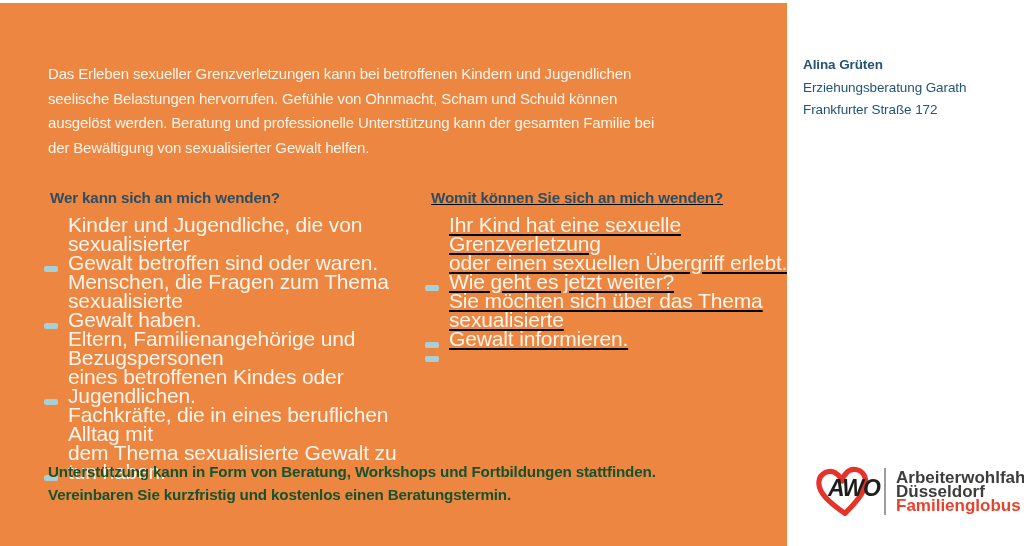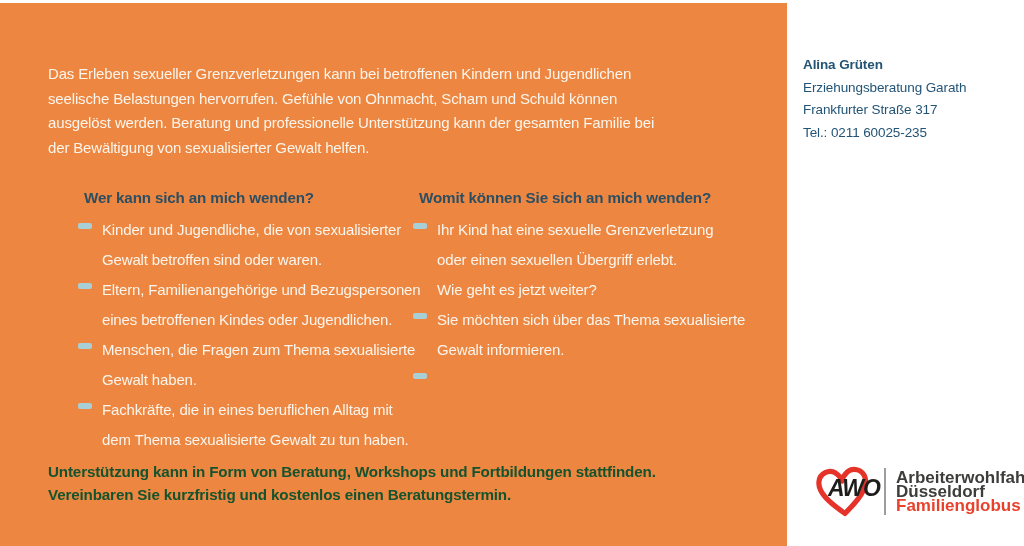--- a/index.html
+++ b/index.html
@@ -24,36 +24,36 @@
     left: 48px; top: 59px;
     width: 700px;
     font-size: 15px;
     line-height: 24.5px;
     letter-spacing: -0.15px;
     color: #FBF5EC;
     white-space: pre-line;
   }
 
   .col { position: absolute; top: 186px; }
-  .col-left  { left: 44px;  width: 366px; margin-left: 34px; }
-  .col-right { left: 413px; width: 374px; }
+  .col-left  { left: 44px;  width: 366px; }
+  .col-right { left: 425px; width: 374px; text-decoration: underline; }
 
   .col h2 {
     margin: 0 0 9px 6px;
     font-size: 15.2px;
     font-weight: bold;
     letter-spacing: -0.15px;
     color: #2C4E63;
   }
   .col ul { list-style: none; margin: 0; padding: 0; }
   .col li {
     display: flex;
-    align-items: flex-start;
-    font-size: 15px;
-    line-height: 30px;
+    align-items: flex-end;
+    font-size: 21px;
+    line-height: 19px;
     color: #FBF5EC;
   }
   .bullet {
     flex: none;
     width: 14px; height: 6px;
     border-radius: 2px;
     background: #A9CFD6;
     margin: 8px 10px 0 0;
   }
   .li-text { white-space: pre-line; letter-spacing: -0.15px; }
@@ -134,27 +134,27 @@
   <section class="col col-left">
     <h2>Wer kann sich an mich wenden?</h2>
     <ul>
       <li>
         <span class="bullet"></span>
         <span class="li-text">Kinder und Jugendliche, die von sexualisierter
 Gewalt betroffen sind oder waren.</span>
       </li>
       <li>
         <span class="bullet"></span>
+        <span class="li-text">Menschen, die Fragen zum Thema sexualisierte
+Gewalt haben.</span>
+      </li>
+      <li>
+        <span class="bullet"></span>
         <span class="li-text">Eltern, Familienangehörige und Bezugspersonen
 eines betroffenen Kindes oder Jugendlichen.</span>
-      </li>
-      <li>
-        <span class="bullet"></span>
-        <span class="li-text">Menschen, die Fragen zum Thema sexualisierte
-Gewalt haben.</span>
       </li>
       <li>
         <span class="bullet"></span>
         <span class="li-text">Fachkräfte, die in eines beruflichen Alltag mit
 dem Thema sexualisierte Gewalt zu tun haben.</span>
       </li>
     </ul>
   </section>
 
   <section class="col col-right">
@@ -179,22 +179,21 @@
 
   <div class="footer-note">Unterstützung kann in Form von Beratung, Workshops und Fortbildungen stattfinden.
 Vereinbaren Sie kurzfristig und kostenlos einen Beratungstermin.</div>
 </div>
 
 <aside class="sidebar">
 
   <div class="contact">
     <div class="contact-name">Alina Grüten</div>
     <div class="contact-line">Erziehungsberatung Garath</div>
-    <div class="contact-line">Frankfurter Straße 317</div>
-    <div class="contact-line">Tel.: 0211 60025-235</div>
+    <div class="contact-line">Frankfurter Straße 172</div>
   </div>
 
   <div class="logo">
     <svg class="heart-svg" width="60" height="52" viewBox="0 0 100 90">
       <path d="M50 84 C24 62 6 43 10 25 C13 11 29 5 40 13 C45 17 49 22 50 28 C51 22 55 17 60 13 C71 5 87 11 90 25 C94 43 76 62 50 84 Z" fill="none" stroke="#E6332A" stroke-width="9" stroke-linecap="round" stroke-linejoin="round" transform="rotate(-5 50 45)"></path>
     </svg>
     <span class="awo-wordmark">AWO</span>
     <div class="logo-divider"></div>
     <div class="logo-text">
       <div>Arbeiterwohlfahrt</div>

